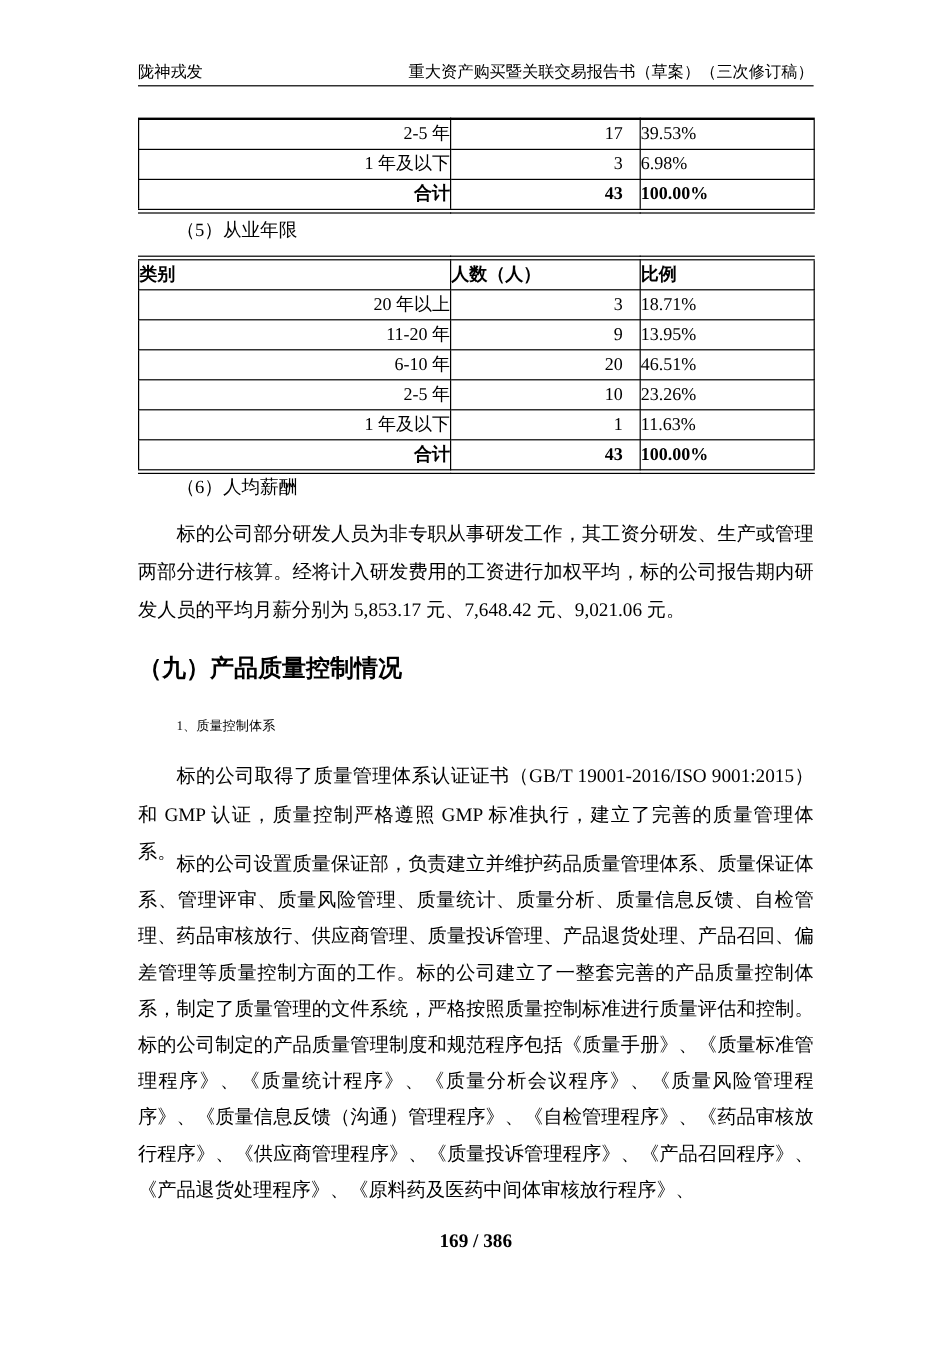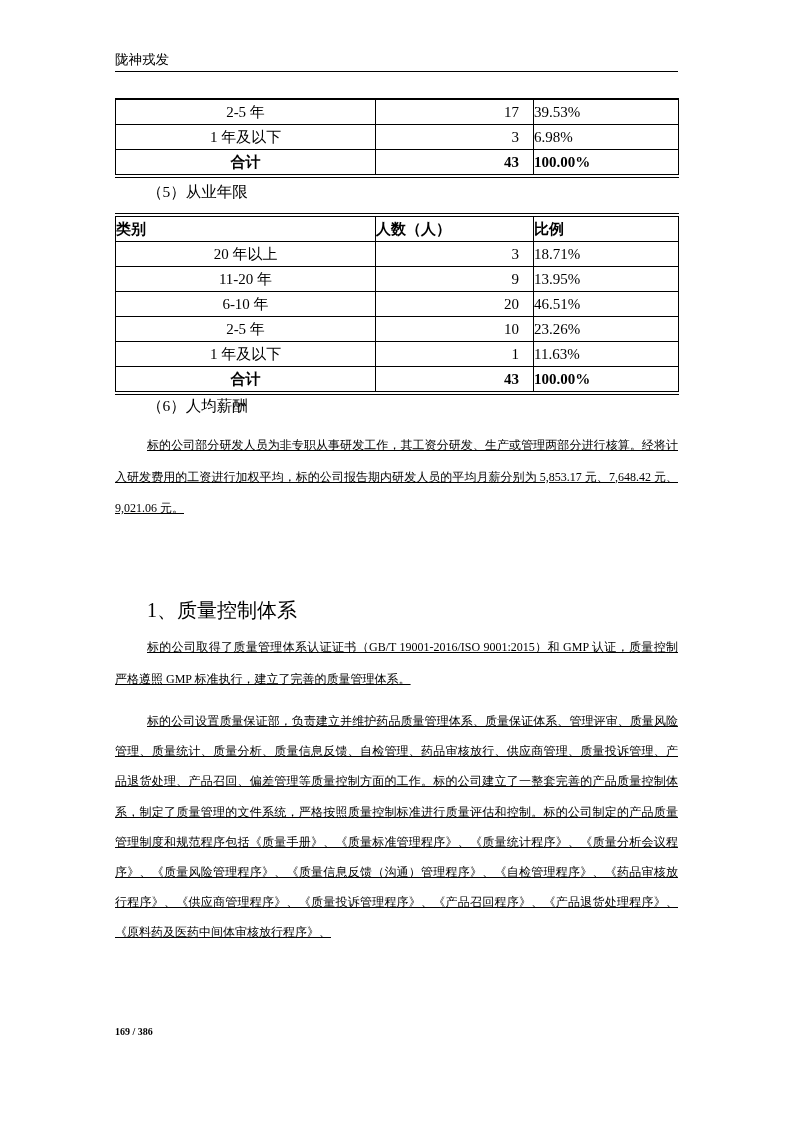--- a/index.html
+++ b/index.html
@@ -22,65 +22,65 @@
   
   .tbl {
     position:absolute; left:115px; width:563px;
     border-collapse:collapse; table-layout:fixed;
     font-size:15px;
   }
   .tbl td, .tbl th {
     border:1px solid #000; height:24px; padding:0;
     line-height:24px; font-weight:normal; overflow:hidden;
   }
-  .tbl .c1 { text-align:center; }
+  .tbl .c1 { text-align:right; }
   .tbl .c2 { text-align:right; padding-right:14px; }
   .tbl .c3 { text-align:left; padding-right:10px; }
   .tbl th.c1, .tbl th.c2, .tbl th.c3 { text-align:left; padding-right:0; font-weight:bold; }
   .tbl tr.total td { font-weight:bold; }
   .tbl1 { top:98px;  border-top:2px solid #000; border-bottom:4px double #000; }
   .tbl2 { top:213px; border-top:4px double #000; border-bottom:4px double #000; }
 
   
   .label { position:absolute; left:147px; margin:0; font-size:15.5px; white-space:nowrap; }
   #sec5 { top:182px;font-family:Liberation Serif, serif; }
   #sec6 { top:396px; }
-  #sub1 { top:597px; font-size:20px; }
+  #sub1 { top:597px; font-size:11px; }
 
   
   .para {
     position:absolute; left:115px; width:563px; margin:0;
-    font-size:12px; text-align:justify; text-justify:inter-ideograph;
+    font-size:16px; text-align:justify; text-justify:inter-ideograph;
     text-indent:32px;
-    text-decoration:underline;
   }
   #para1 { top:430px; line-height:31.5px; }
   #para2 { top:632px; line-height:31.5px; }
   #para3 { top:706px; line-height:30.2px; }
 
   
   .h9 {
     position:absolute; left:115px; top:543px; margin:0;
     font-family:"Liberation Sans","DejaVu Sans",sans-serif;
     font-size:20px; font-weight:bold; white-space:nowrap;
   }
 
   
   .footer {
     position:absolute; left:115px; top:1026px; width:563px;
-    text-align:left; font-weight:bold; font-size:10px;
+    text-align:center; font-weight:bold; font-size:16px;
   }
 </style>
 </head>
 <body>
 
 <div class="page">
 
   <div class="hdr">
     <span class="hdr-left">陇神戎发</span>
+    <span class="hdr-right">重大资产购买暨关联交易报告书（草案）（三次修订稿）</span>
   </div>
 
   <table class="tbl tbl1">
     <colgroup>
         <col style="width:260px">
         <col style="width:158px">
         <col style="width:145px">
       </colgroup>
     <tbody>
       <tr>
@@ -147,20 +147,21 @@
         <td class="c2">43</td>
         <td class="c3">100.00%</td>
       </tr>
     </tbody>
   </table>
 
   <p class="label" id="sec6">（6）人均薪酬</p>
 
   <p class="para" id="para1">标的公司部分研发人员为非专职从事研发工作，其工资分研发、生产或管理两部分进行核算。经将计入研发费用的工资进行加权平均，标的公司报告期内研发人员的平均月薪分别为 5,853.17 元、7,648.42 元、9,021.06 元。</p>
 
+  <h1 class="h9">（九）产品质量控制情况</h1>
 
   <p class="label" id="sub1">1、质量控制体系</p>
 
   <p class="para" id="para2">标的公司取得了质量管理体系认证证书（GB/T 19001-2016/ISO 9001:2015）和 GMP 认证，质量控制严格遵照 GMP 标准执行，建立了完善的质量管理体系。</p>
 
   <p class="para" id="para3">标的公司设置质量保证部，负责建立并维护药品质量管理体系、质量保证体系、管理评审、质量风险管理、质量统计、质量分析、质量信息反馈、自检管理、药品审核放行、供应商管理、质量投诉管理、产品退货处理、产品召回、偏差管理等质量控制方面的工作。标的公司建立了一整套完善的产品质量控制体系，制定了质量管理的文件系统，严格按照质量控制标准进行质量评估和控制。标的公司制定的产品质量管理制度和规范程序包括《质量手册》、《质量标准管理程序》、《质量统计程序》、《质量分析会议程序》、《质量风险管理程序》、《质量信息反馈（沟通）管理程序》、《自检管理程序》、《药品审核放行程序》、《供应商管理程序》、《质量投诉管理程序》、《产品召回程序》、《产品退货处理程序》、《原料药及医药中间体审核放行程序》、</p>
 
   <div class="footer">169 / 386</div>
 
 </div>

